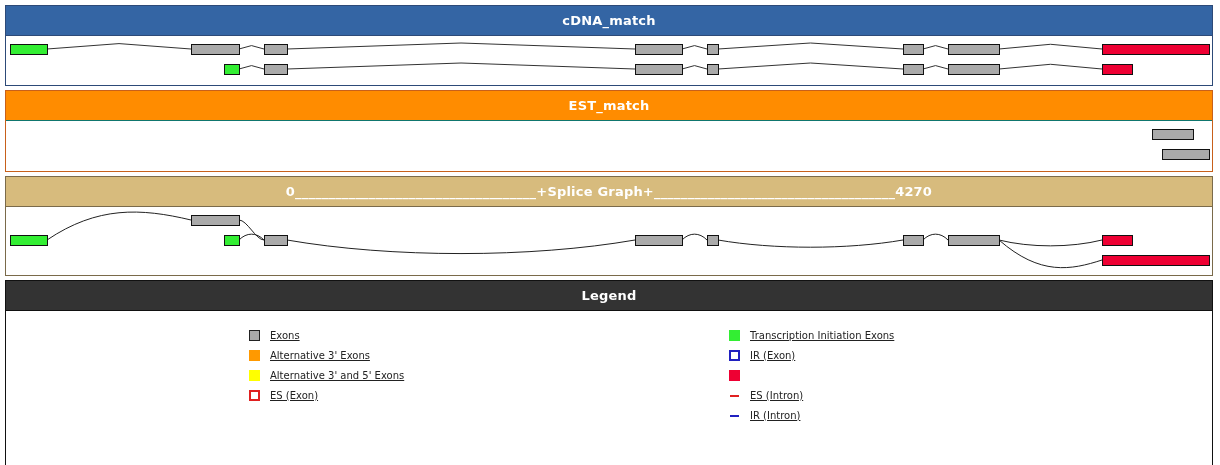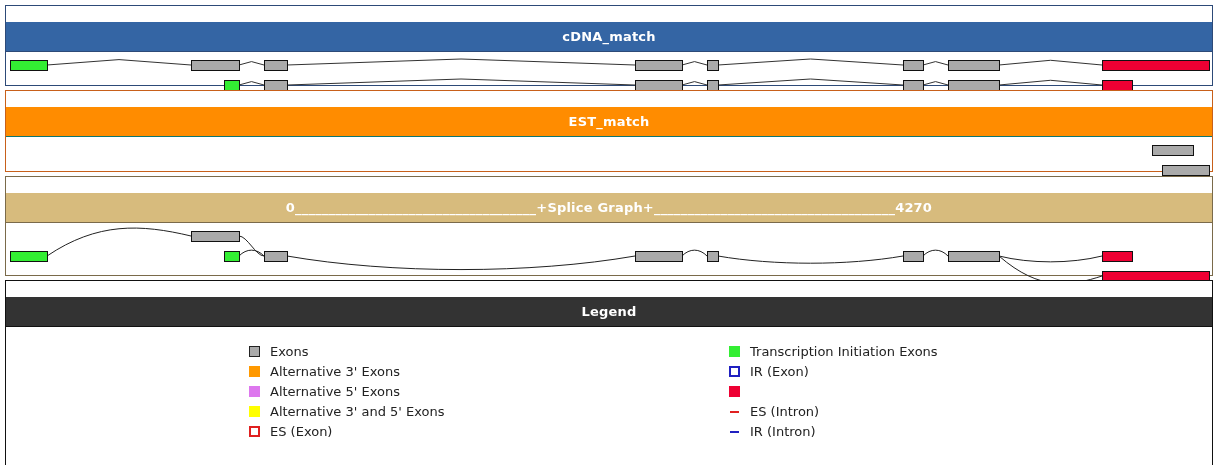--- a/index.html
+++ b/index.html
@@ -1,32 +1,32 @@
 <!DOCTYPE html>
 <html><head>
 <meta charset="utf-8">
 <style>
   html, body { margin: 0; padding: 0; background: #ffffff; }
   body { width: 1220px; height: 465px; position: relative; overflow: hidden;
          font-family: "DejaVu Sans", sans-serif; }
   .panel { position: absolute; left: 5px; width: 1208px; box-sizing: border-box; background: #fff; }
   .panel .hdr { height: 30px; box-sizing: border-box; color: #fff; font-weight: bold;
-                font-size: 13px; text-align: center; line-height: 30px; letter-spacing: 0.2px; margin-top: 16px; }
+                font-size: 13px; text-align: center; line-height: 30px; letter-spacing: 0.2px; }
   .panel .body { position: relative; }
   #p-cdna { top: 5px; height: 81px; border: 1px solid #2d4a78; }
   #p-cdna .hdr { background: #3465a4; border-bottom: 1px solid #2d4a78; }
   #p-est { top: 90px; height: 82px; border: 1px solid #c8601a; }
   #p-est .hdr { background: #ff8c00; border-bottom: 1px solid #0f766e; }
   #p-splice { top: 176px; height: 100px; border: 1px solid #7a6a4a; }
   #p-splice .hdr { background: #d7bb7d; border-bottom: 1px solid #7a6a4a; }
   #p-legend { top: 280px; height: 196px; border: 1px solid #111; }
   #p-legend .hdr { background: #333333; border-bottom: 1px solid #111; }
   svg.track { position: absolute; left: 0; top: 0; }
   .legend-col { position: absolute; top: 14px; }
-  .legend-item { height: 20px; display: flex; align-items: center; font-size: 13px; color: #222; }
+  .legend-item { height: 20px; display: flex; align-items: center; font-size: 10px; color: #222; text-decoration: underline; }
   .swatch { width: 11px; height: 11px; margin-right: 10px; box-sizing: border-box; flex: none; }
   .sw-line { width: 11px; height: 11px; margin-right: 10px; position: relative; flex: none; }
   .sw-line::after { content: ""; position: absolute; left: 1px; right: 1px; top: 5px; height: 0; }
   .sw-dash::after { border-top: 2px dashed #e02020; }
   .sw-solid::after { border-top: 2px solid #2020c0; }
 </style>
 </head>
 <body>
 
 <div class="panel" id="p-cdna">
@@ -108,24 +108,20 @@
     <div class="legend-col" id="legend-left" style="left:243px;">
         <div class="legend-item">
           <span class="swatch" style="background: rgb(170, 170, 170); border: 1px solid rgb(34, 34, 34);"></span>
           <span>Exons</span>
         </div>
         <div class="legend-item">
           <span class="swatch" style="background: rgb(255, 153, 0);"></span>
           <span>Alternative 3' Exons</span>
         </div>
         <div class="legend-item">
-          <span class="swatch" style="background: rgb(221, 119, 238);"></span>
-          <span>Alternative 5' Exons</span>
-        </div>
-        <div class="legend-item">
           <span class="swatch" style="background: rgb(255, 255, 0);"></span>
           <span>Alternative 3' and 5' Exons</span>
         </div>
         <div class="legend-item">
           <span class="swatch" style="border: 2px dashed rgb(224, 32, 32);"></span>
           <span>ES (Exon)</span>
         </div>
       </div>
     <div class="legend-col" id="legend-right" style="left:723px;">
         <div class="legend-item">

